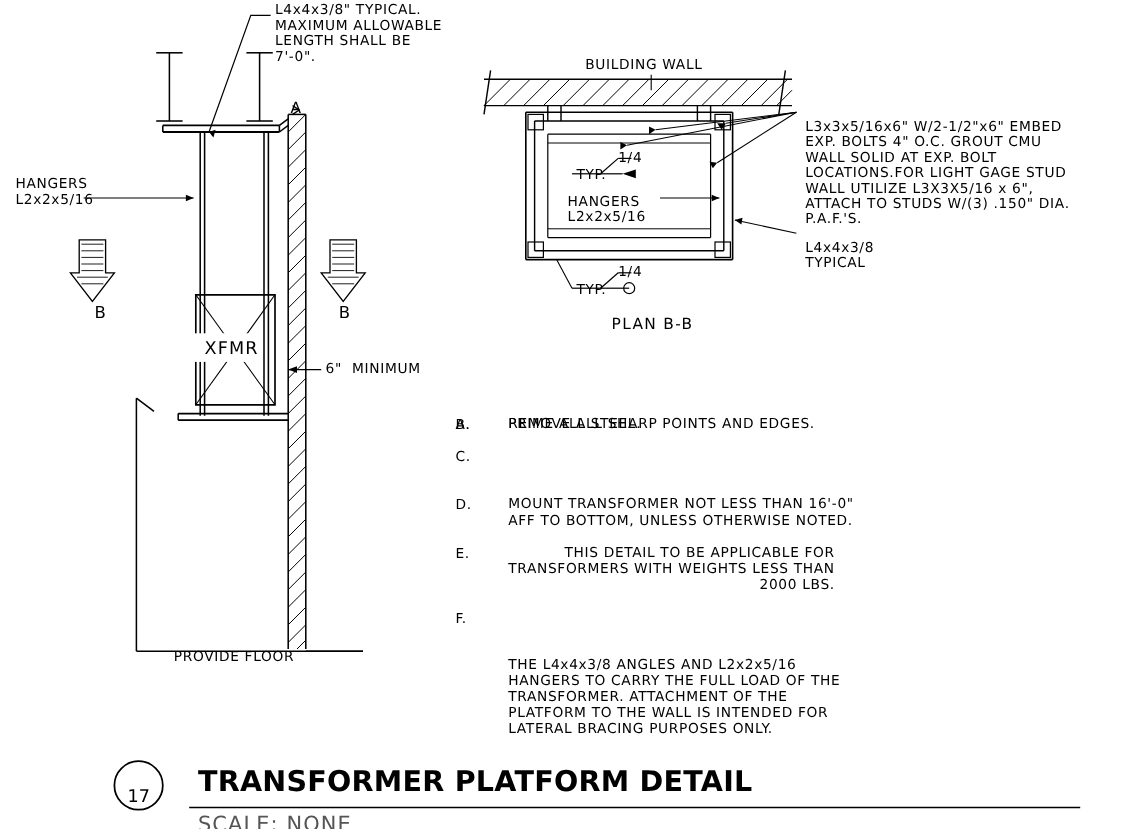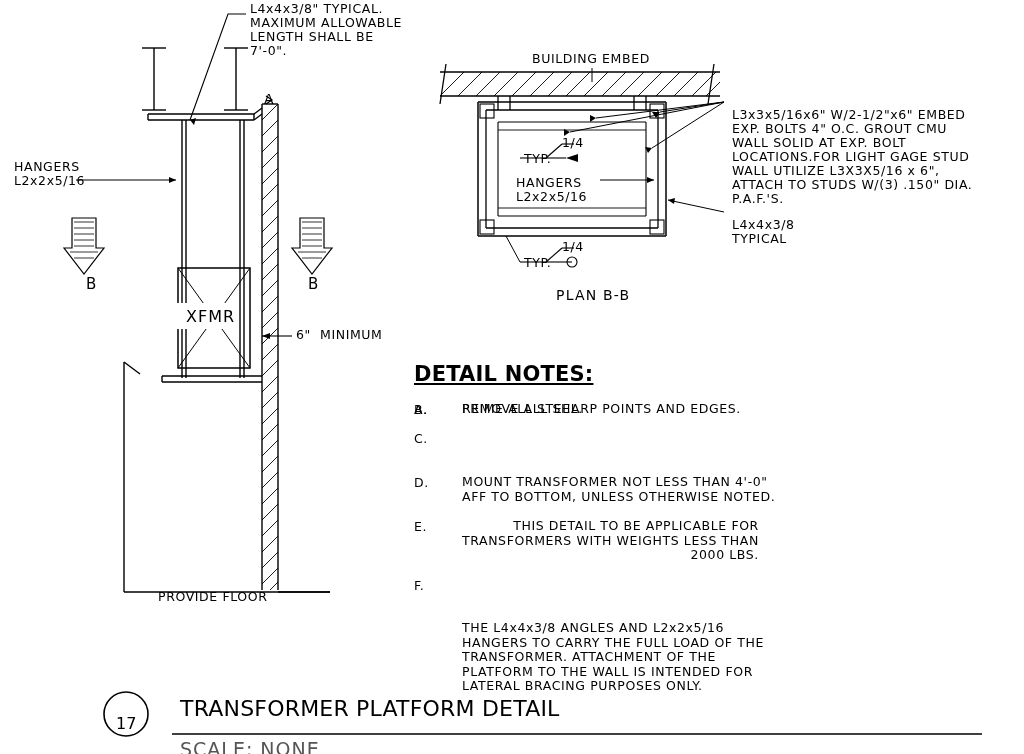--- a/index.html
+++ b/index.html
@@ -4,21 +4,21 @@
 <style>
   html,body{margin:0;padding:0;background:#ffffff;}
   body{width:1024px;height:754px;position:relative;overflow:hidden;
        font-family:"DejaVu Sans","Liberation Sans",sans-serif;color:#000;}
   .abs{position:absolute;}
   .txt{font-size:12.5px;letter-spacing:0.6px;line-height:14px;white-space:pre;}
   svg{display:block;}
   .noteshead{font-size:21px;font-weight:bold;letter-spacing:0.2px;text-decoration:underline;}
   .notes-letter{font-size:12.5px;letter-spacing:0.6px;}
   .notes-body{font-size:12.5px;letter-spacing:0.6px;line-height:14.5px;white-space:pre;}
-  .title-main{font-size:22px;font-weight:normal;letter-spacing:0.2px;}
+  .title-main{font-size:26px;font-weight:bold;letter-spacing:0.2px;}
   .title-scale{font-size:19px;letter-spacing:1px;color:#555;}
   .tagnum{font-size:16px;}
 </style>
 </head>
 <body>
 
 <div class="abs" style="left:0;top:0;width:430px;height:620px;">
   <svg width="430" height="620" viewBox="0 0 430 620">
     <g stroke="#000" fill="none" stroke-width="1.4">
 
@@ -233,55 +233,54 @@
       <path d="M126,222 L142,208" stroke-width="1.1"></path>
       <path d="M126,222 L152,222" stroke-width="1.1"></path>
       <path d="M142,208 L154,208" stroke-width="1.1"></path>
       <circle cx="152" cy="222" r="5" stroke-width="1.1"></circle>
 
       <path d="M100,222 L86,196" stroke-width="1.0"></path>
     </g>
   </svg>
 </div>
 
-<div class="abs txt" style="left:532px;top:52px;">BUILDING EMBED</div>
+<div class="abs txt" style="left:532px;top:52px;">BUILDING WALL</div>
 <div class="abs txt" style="left:732px;top:108px;">L3x3x5/16x6" W/2-1/2"x6" EMBED
 EXP. BOLTS 4" O.C. GROUT CMU
 WALL SOLID AT EXP. BOLT
 LOCATIONS.FOR LIGHT GAGE STUD
 WALL UTILIZE L3X3X5/16 x 6",
 ATTACH TO STUDS W/(3) .150" DIA.
 P.A.F.'S.</div>
 <div class="abs txt" style="left:732px;top:218px;">L4x4x3/8
 TYPICAL</div>
 <div class="abs txt" style="left:516px;top:176px;">HANGERS
 L2x2x5/16</div>
 <div class="abs txt" style="left:524px;top:152px;">TYP.</div>
 <div class="abs txt" style="left:562px;top:136px;">1/4</div>
 <div class="abs txt" style="left:524px;top:256px;">TYP.</div>
 <div class="abs txt" style="left:562px;top:240px;">1/4</div>
 <div class="abs txt" style="left:556px;top:288px;font-size:14px;letter-spacing:1.2px;">PLAN B-B</div>
 
 <div class="abs" style="left:414px;top:362px;width:600px;">
-  <div class="noteshead">DETAIL NOTES:</div>
 
   <div style="margin-top:16px;position:relative;">
     <span class="abs notes-letter" style="left:0;top:0;">A.</span>
     <span class="abs notes-body" style="left:48px;top:0;">REMOVE ALL SHARP POINTS AND EDGES.</span>
   </div>
   <div style="margin-top:15px;position:relative;height:14px;">
     <span class="abs notes-letter" style="left:0;top:0;">B.</span>
     <span class="abs notes-body" style="left:48px;top:0;">PRIME ALL STEEL.</span>
   </div>
   <div style="margin-top:15px;position:relative;height:29px;">
     <span class="abs notes-letter" style="left:0;top:0;">C.</span>
   </div>
   <div style="margin-top:15px;position:relative;height:29px;">
     <span class="abs notes-letter" style="left:0;top:0;">D.</span>
-    <span class="abs notes-body" style="left:48px;top:0;">MOUNT TRANSFORMER NOT LESS THAN 4'-0"
+    <span class="abs notes-body" style="left:48px;top:0;">MOUNT TRANSFORMER NOT LESS THAN 16'-0"
 AFF TO BOTTOM, UNLESS OTHERWISE NOTED.</span>
   </div>
   <div style="margin-top:15px;position:relative;height:44px;">
     <span class="abs notes-letter" style="left:0;top:0;">E.</span>
     <span class="abs notes-body" style="left:48px;top:0;text-align:right;">THIS DETAIL TO BE APPLICABLE FOR
 TRANSFORMERS WITH WEIGHTS LESS THAN
 2000 LBS.</span>
   </div>
   <div style="margin-top:15px;position:relative;height:74px;">
     <span class="abs notes-letter" style="left:0;top:0;">F.</span>

